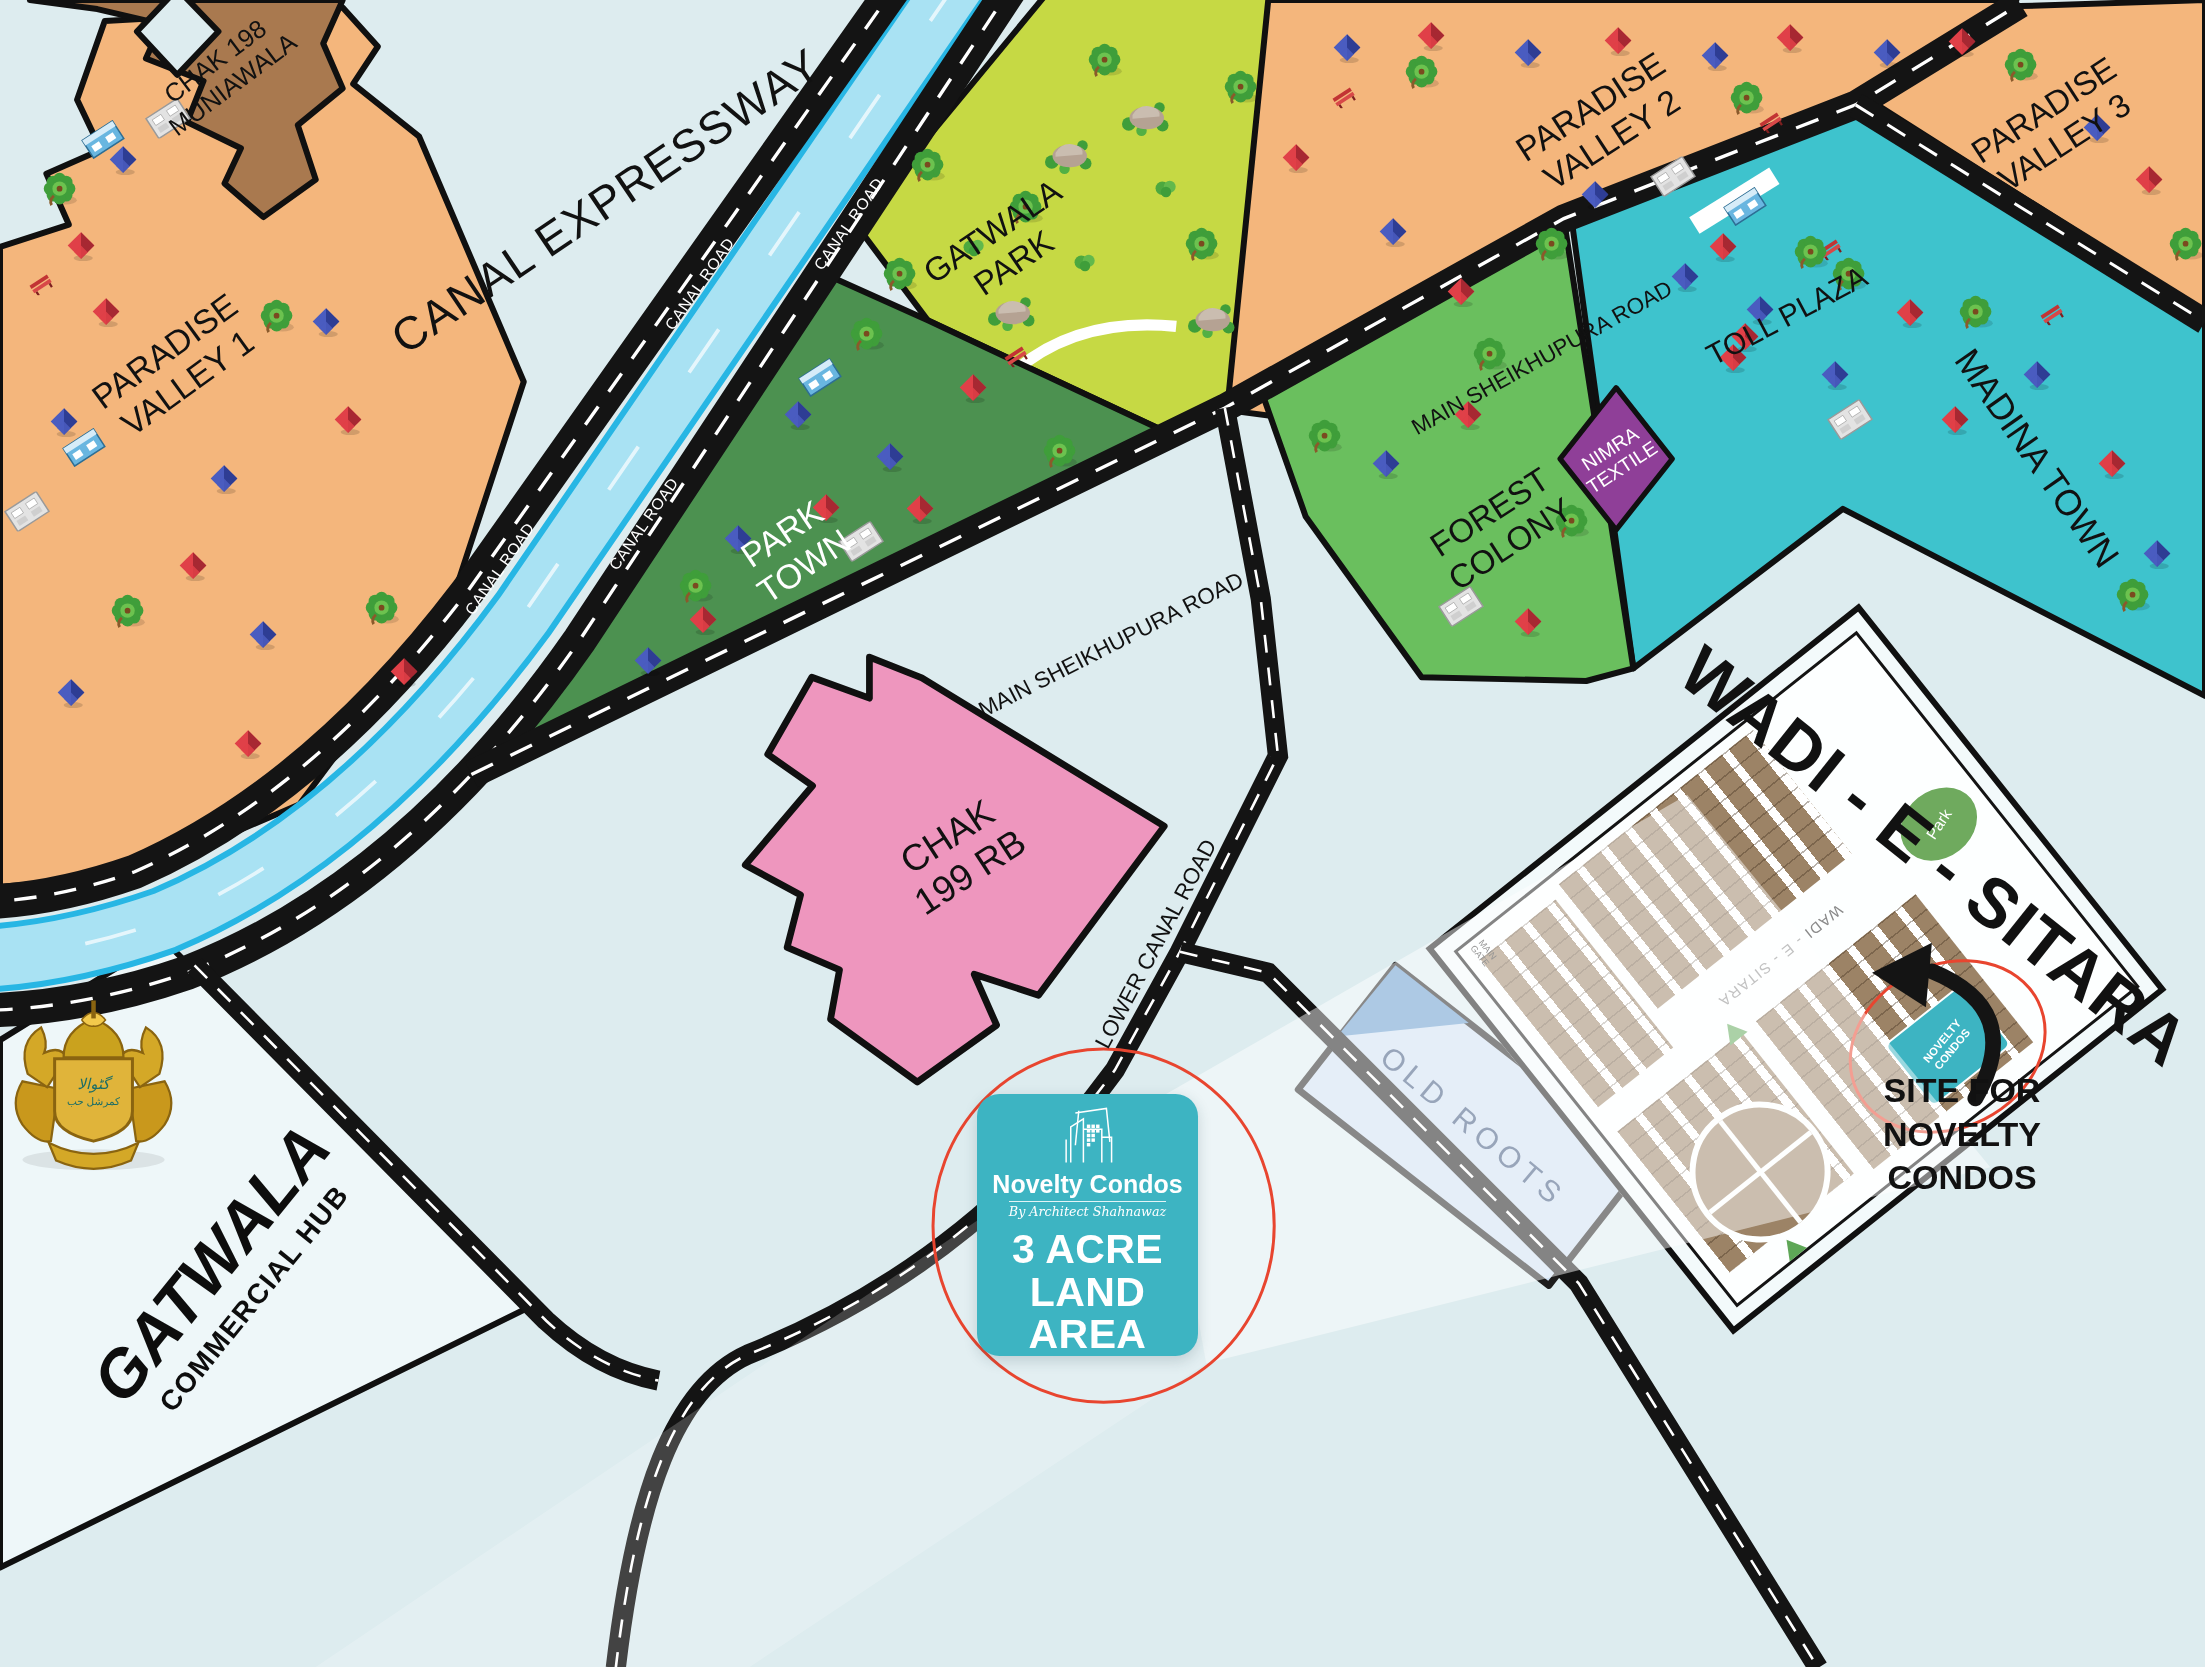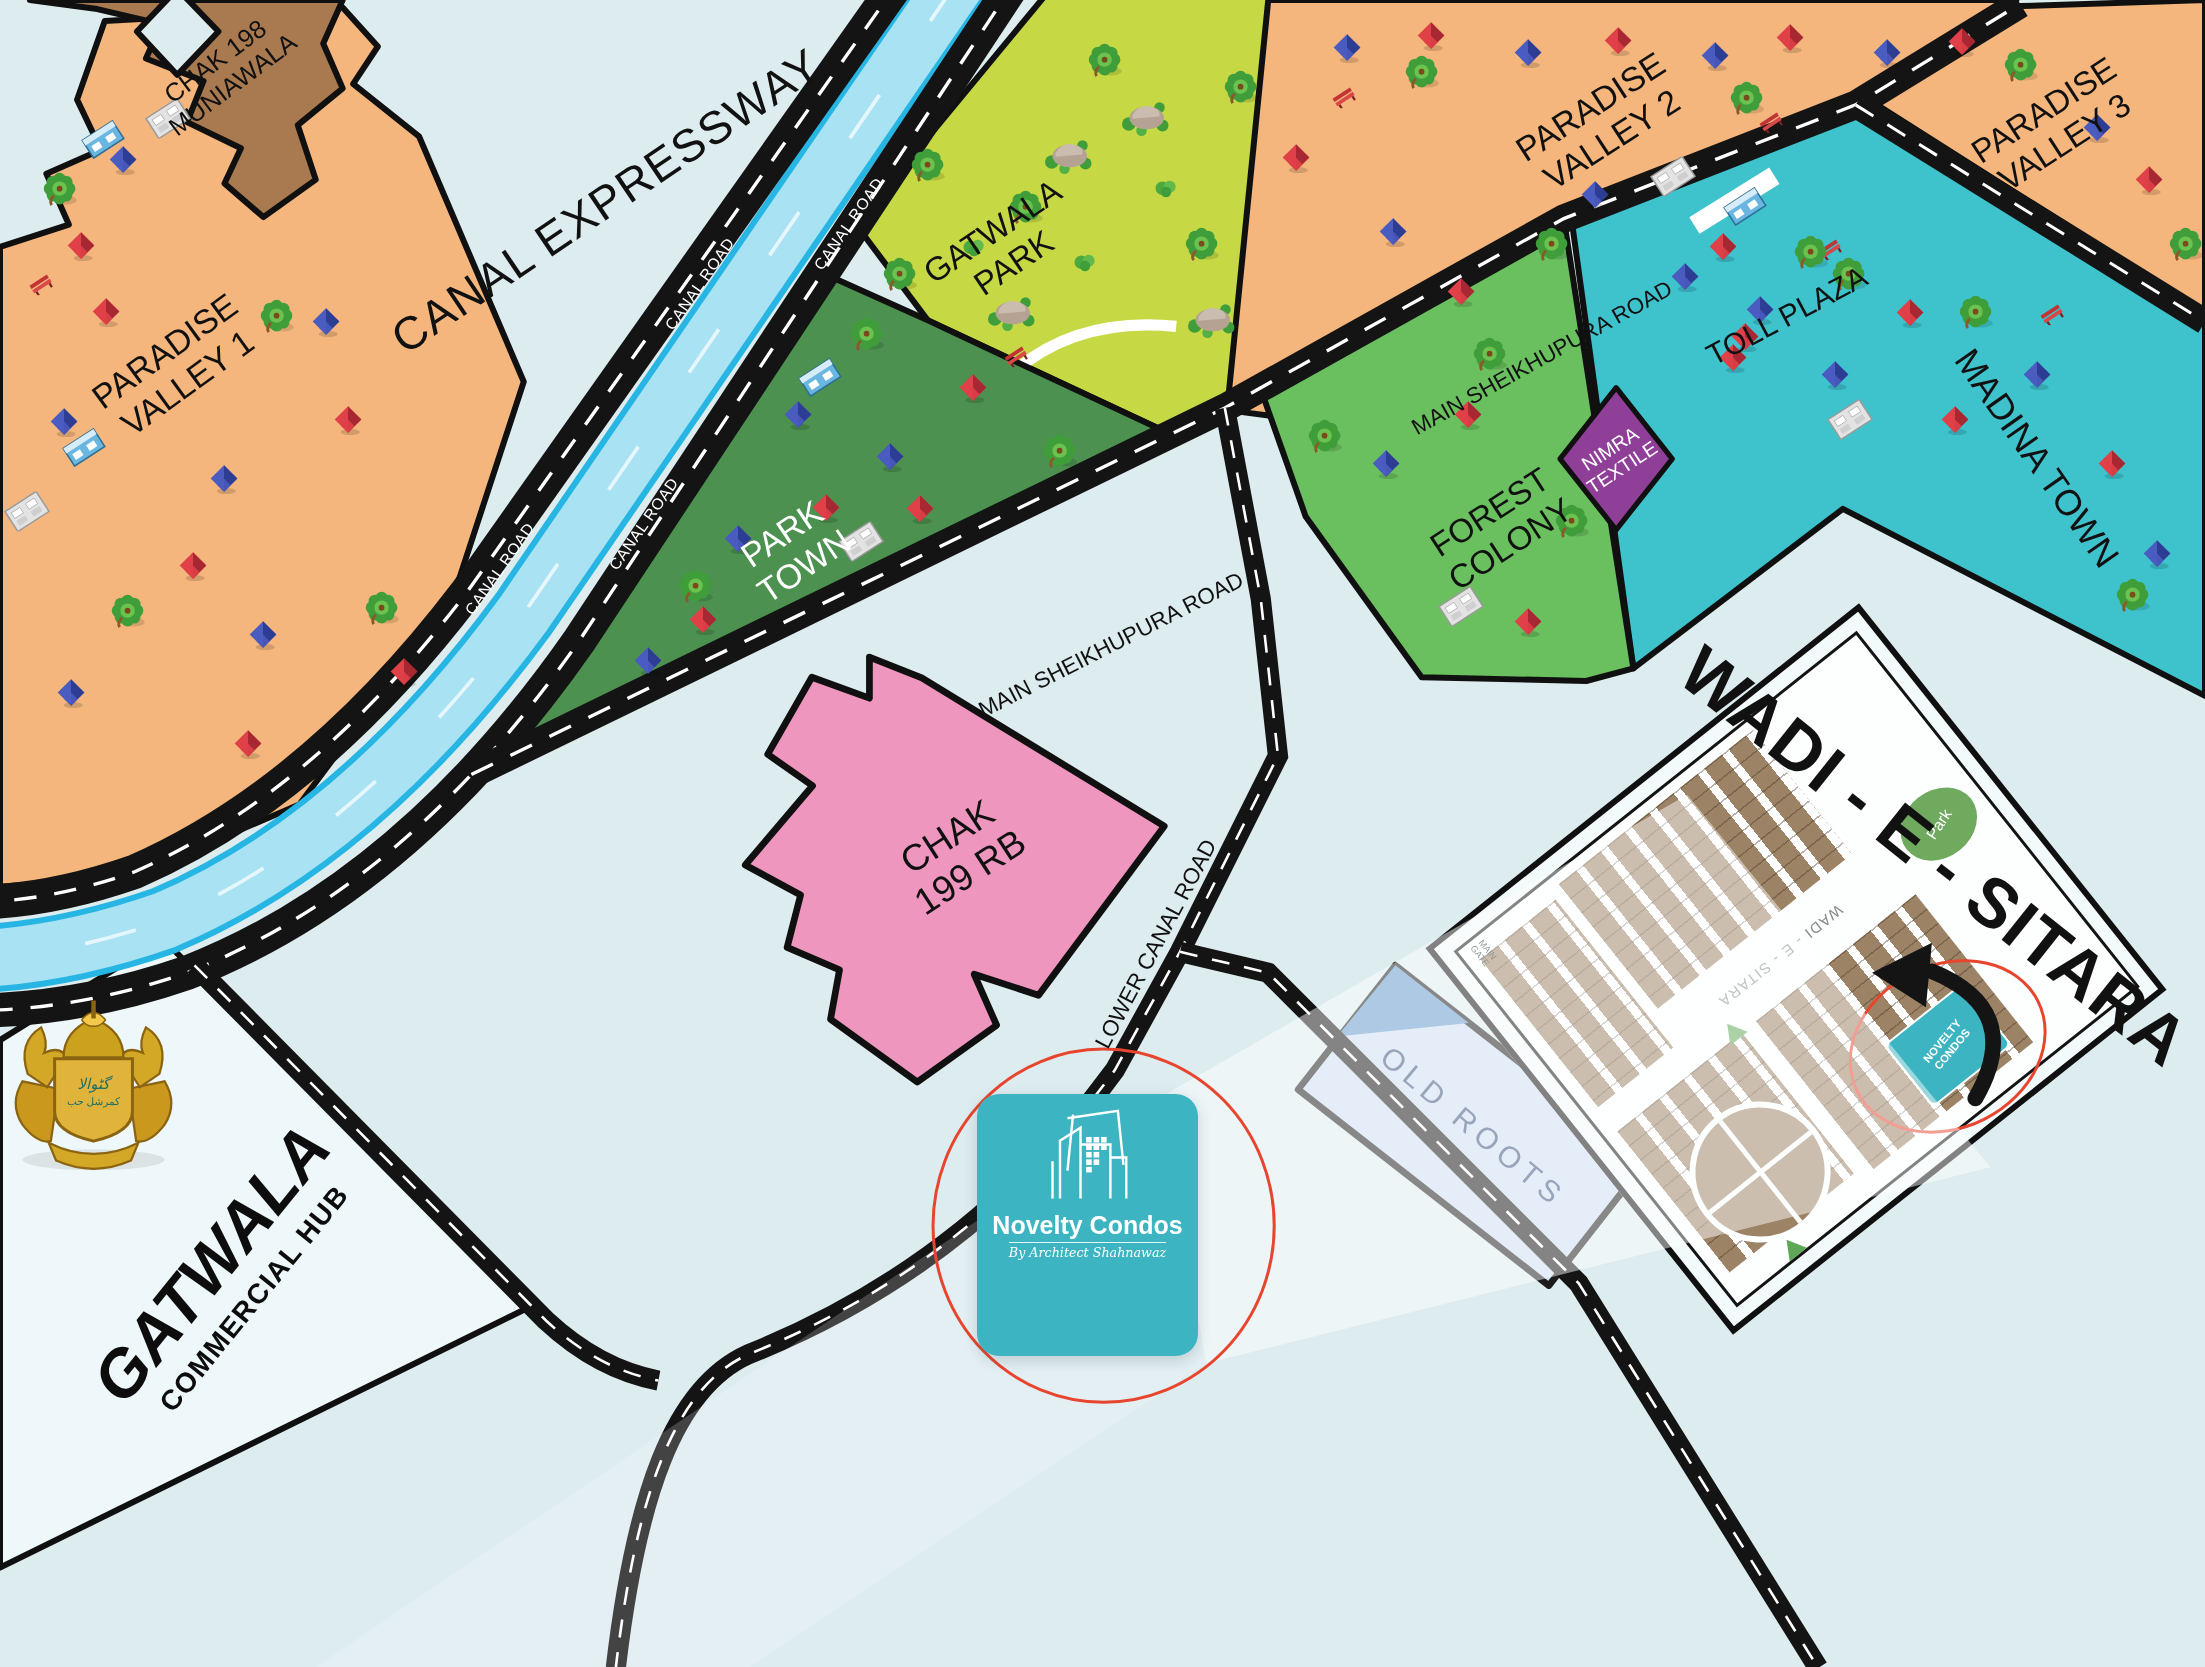--- a/index.html
+++ b/index.html
@@ -1045,20 +1045,22 @@
   <div class="lbl" style="left:2037px;top:458px;font-size:36px;transform:translate(-50%,-50%) rotate(55deg);white-space:nowrap;">MADINA TOWN</div>
   <div class="lbl white" style="left:1616px;top:458px;font-size:19.5px;transform:translate(-50%,-50%) rotate(-33deg);">NIMRA
 TEXTILE</div>
   <div class="lbl" style="left:1500px;top:528px;font-size:33px;transform:translate(-50%,-50%) rotate(-33deg);">FOREST
 COLONY</div>
   <div class="lbl" style="left:959px;top:855px;font-size:37px;transform:translate(-50%,-50%) rotate(-33deg);">CHAK
 199 RB</div>
   <div class="lbl" style="left:1934px;top:857px;font-size:69px;font-weight:bold;letter-spacing:1.5px;transform:translate(-50%,-50%) rotate(38.5deg);white-space:nowrap;">WADI - E - SITARA</div>
   <div class="lbl" style="left:1156px;top:944px;font-size:22.4px;transform:translate(-50%,-50%) rotate(-62deg);white-space:nowrap;">LOWER CANAL ROAD</div>
   <div class="lbl" style="left:1473px;top:1127px;font-size:30px;letter-spacing:6px;color:#98a5ba;transform:translate(-50%,-50%) rotate(40deg);white-space:nowrap;">OLD ROOTS</div>
+  <div class="lbl" style="left:1962px;top:1134px;font-size:34px;font-weight:800;line-height:1.28;transform:translate(-50%,-50%);">SITE FOR
+NOVELTY CONDOS</div>
 
   <div class="hub-lbl">
     <div class="h1">GATWALA</div>
     <div class="h2">COMMERCIAL HUB</div>
   </div>
 
   <div class="badge">
     <svg width="112" height="105" viewBox="0 0 120 112" style="margin-top:10.5px;">
       <g fill="none" stroke="#ffffff" stroke-width="2.6">
         <path d="M30,100 V38 L52,24 V100"></path>
@@ -1077,16 +1079,18 @@
           <rect x="74" y="42" width="6" height="6"></rect>
         <rect x="58" y="50" width="6" height="6"></rect>
           <rect x="66" y="50" width="6" height="6"></rect>
         <rect x="58" y="58" width="6" height="6"></rect>
           <rect x="66" y="58" width="6" height="6"></rect>
         <rect x="58" y="66" width="6" height="6"></rect>
       </g>
     </svg>
     <div class="brand">Novelty Condos</div>
     <div class="byline">By Architect Shahnawaz</div>
+    <div class="headline">3 ACRE
+LAND AREA</div>
   </div>
 
 </div>
 
 
 </body></html>

